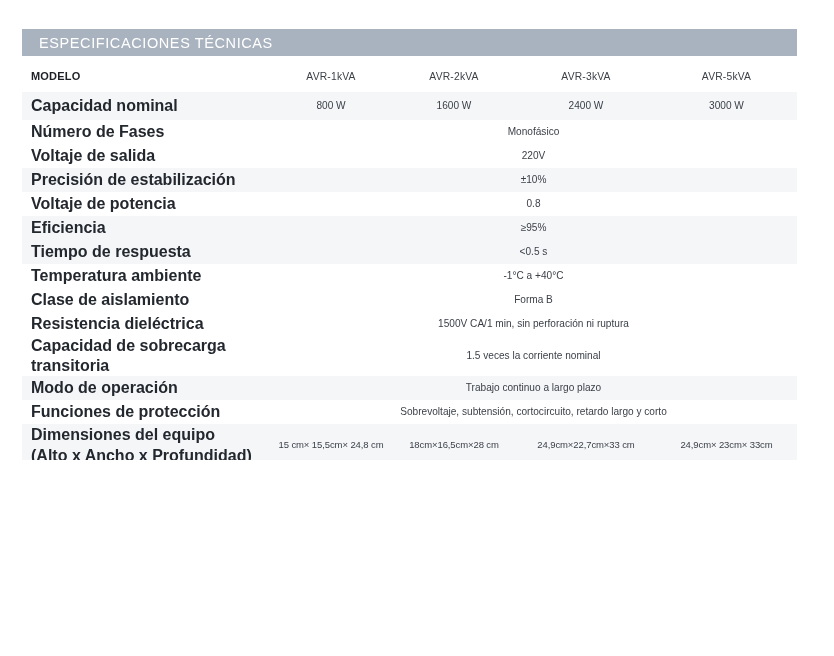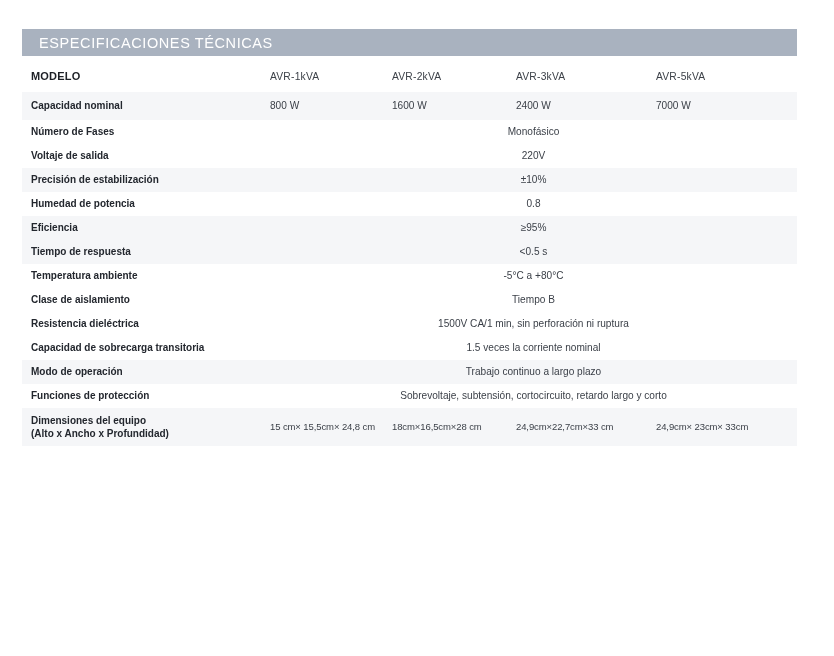--- a/index.html
+++ b/index.html
@@ -64,26 +64,26 @@
   .spec-table td {
     padding: 0;
     vertical-align: middle;
     font-size: 10.2px;
     line-height: 1.25;
   }
 
   td.label {
     padding-left: 9px;
     font-weight: bold;
-    font-size: 10px;
+    font-size: 16px;
     color: #23272e;
     text-align: left;
   }
   td.val {
-    text-align: left;
+    text-align: center;
     color: #3a3f47;
     font-weight: 400;
     font-size: 10.1px;
   }
   td.val.span {
     
     text-align: center;
   }
 
   
@@ -142,64 +142,64 @@
         <td class="val">AVR-2kVA</td>
         <td class="val">AVR-3kVA</td>
         <td class="val">AVR-5kVA</td>
       </tr>
 
       <tr class="stripe cap-row">
         <td class="label">Capacidad nominal</td>
         <td class="val">800 W</td>
         <td class="val">1600 W</td>
         <td class="val">2400 W</td>
-        <td class="val">7000 W</td>
+        <td class="val">3000 W</td>
       </tr>
 
       <tr>
         <td class="label">Número de Fases</td>
         <td class="val span" colspan="4">Monofásico</td>
       </tr>
 
 
       <tr>
         <td class="label">Voltaje de salida</td>
         <td class="val span" colspan="4">220V</td>
       </tr>
 
       <tr class="stripe">
         <td class="label">Precisión de estabilización</td>
         <td class="val span" colspan="4">±10%</td>
       </tr>
 
       <tr>
-        <td class="label">Humedad de potencia</td>
+        <td class="label">Voltaje de potencia</td>
         <td class="val span" colspan="4">0.8</td>
       </tr>
 
       <tr class="stripe">
         <td class="label">Eficiencia</td>
         <td class="val span" colspan="4">≥95%</td>
       </tr>
 
 
       <tr class="stripe">
         <td class="label">Tiempo de respuesta</td>
         <td class="val span" colspan="4">&lt;0.5 s</td>
       </tr>
 
       <tr>
         <td class="label">Temperatura ambiente</td>
-        <td class="val span" colspan="4">-5°C a +80°C</td>
+        <td class="val span" colspan="4">-1°C a +40°C</td>
       </tr>
 
 
       <tr>
         <td class="label">Clase de aislamiento</td>
-        <td class="val span" colspan="4">Tiempo B</td>
+        <td class="val span" colspan="4">Forma B</td>
       </tr>
 
 
       <tr>
         <td class="label">Resistencia dieléctrica</td>
         <td class="val span" colspan="4">1500V CA/1 min, sin perforación ni ruptura</td>
       </tr>
 
 
       <tr>

